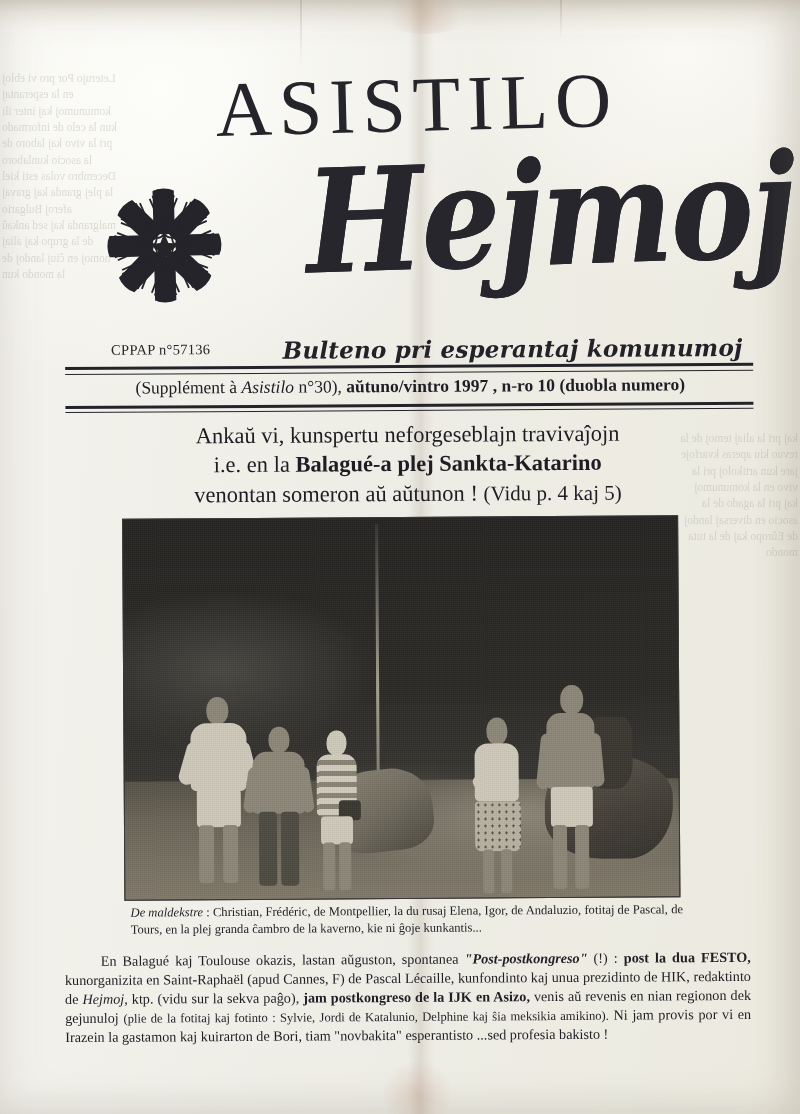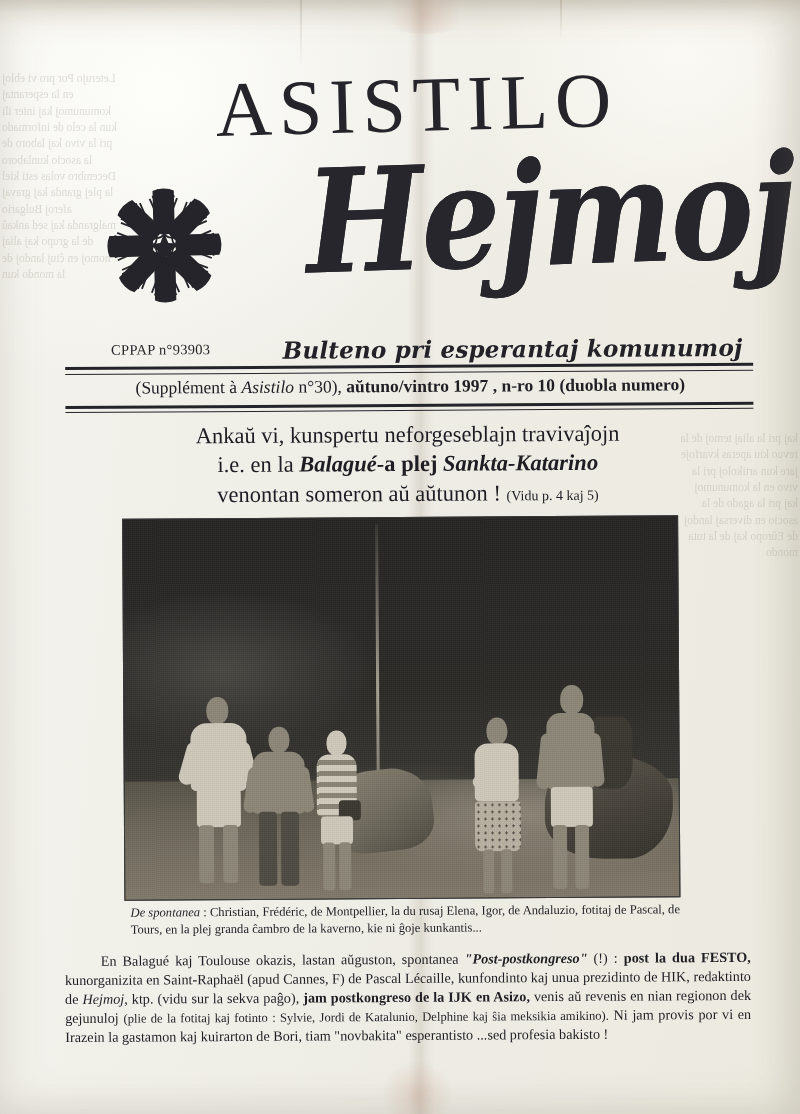--- a/index.html
+++ b/index.html
@@ -123,23 +123,23 @@
   }
   .issue .b{font-weight:700;}
   .issue .i{font-style:italic;}
 
   
   .headline{
     position:absolute;left:70px;right:54px;top:420px;
     text-align:center;line-height:1.30;
     font-size:22.5px;color:#1d1d23;
   }
-  .headline .bi{font-weight:700;font-style:italic;margin-top:10px;}
+  .headline .bi{font-weight:700;margin-top:10px;}
   .headline .b{font-weight:700;}
-  .headline .small{font-size:14px;}
+  .headline .small{font-size:21px;}
 
   
   .photo-wrap{
     position:absolute;left:122px;top:517px;width:554px;height:380px;
     border:1.5px solid #3a3a3a;
     background:#2b2b2b;overflow:hidden;
   }
   .photo{position:absolute;inset:0;}
   .ph-sky{
     position:absolute;inset:0;
@@ -267,21 +267,21 @@
             <path d="M93,36 q0,30 0,40 a7,7 0 0 0 14,0 q0,-10 0,-40" transform="rotate(292.5 100 100)"></path>
             <path d="M88,34 q0,32 0,42 a12,12 0 0 0 24,0 q0,-10 0,-42" transform="rotate(337.5 100 100)"></path>
             <path d="M93,36 q0,30 0,40 a7,7 0 0 0 14,0 q0,-10 0,-40" transform="rotate(337.5 100 100)"></path>
           </g>
 
           <polygon points="100,84 105.3,96.8 119.1,97.9 108.6,106.9 111.8,120.4 100,113.2 88.2,120.4 91.4,106.9 80.9,97.9 94.7,96.8" fill="#24242a" stroke="none"></polygon>
         </g>
       </svg>
     </div>
 
-    <div class="cppap">CPPAP n°93903</div>
+    <div class="cppap">CPPAP n°57136</div>
 
     <div class="tagline">Bulteno pri esperantaj komunumoj</div>
   </div>
 
   <div class="rule r1"></div>
   <div class="rule r2"></div>
 
   <div class="issue">
     <span>(Supplément à </span><span class="i">Asistilo</span><span> n°30)</span><span>, </span><span class="b">aŭtuno/vintro 1997 , n-ro 10 (duobla numero)</span>
   </div>
@@ -352,21 +352,21 @@
         <div class="legs pale" style="left:18px;top:102px;width:42px;height:40px;border-radius:4px;"></div>
         <div class="legs mid" style="left:20px;top:140px;width:14px;height:64px;border-radius:4px;"></div>
         <div class="legs mid" style="left:42px;top:140px;width:14px;height:64px;border-radius:4px;"></div>
       </div>
 
       <div class="ph-grain"></div>
     </div>
   </div>
 
   <div class="caption">
-    <span class="i">De spontanea</span><span> : Christian, Frédéric, de Montpellier, la du rusaj Elena, Igor, de Andaluzio, fotitaj de Pascal, de Tours, en la plej granda ĉambro de la kaverno, kie ni ĝoje kunkantis...</span>
+    <span class="i">De maldekstre</span><span> : Christian, Frédéric, de Montpellier, la du rusaj Elena, Igor, de Andaluzio, fotitaj de Pascal, de Tours, en la plej granda ĉambro de la kaverno, kie ni ĝoje kunkantis...</span>
   </div>
 
   <div class="body">
     <p><span class="ind"></span><span>En Balagué kaj Toulouse okazis, lastan aŭguston, spontanea </span><span class="bi">"Post-postkongreso"</span><span> (!) : </span><span class="b">post la dua FESTO,</span><span> kunorganizita en Saint-Raphaël (apud Cannes, F) de Pascal Lécaille, kunfondinto kaj unua prezidinto de HIK, redaktinto de </span><span class="i">Hejmoj</span><span>, ktp. (vidu sur la sekva paĝo), </span><span class="b">jam postkongreso de la IJK en Asizo,</span><span> venis aŭ revenis en nian regionon dek gejunuloj </span><span class="sm">(plie de la fotitaj kaj fotinto : Sylvie, Jordi de Katalunio, Delphine kaj ŝia meksikia amikino).</span><span> Ni jam provis por vi en Irazein la gastamon kaj kuirarton de Bori, tiam "novbakita" esperantisto ...sed profesia bakisto !</span></p>
   </div>
 
 </div>
 
 <div class="edge-shade"></div>
 

